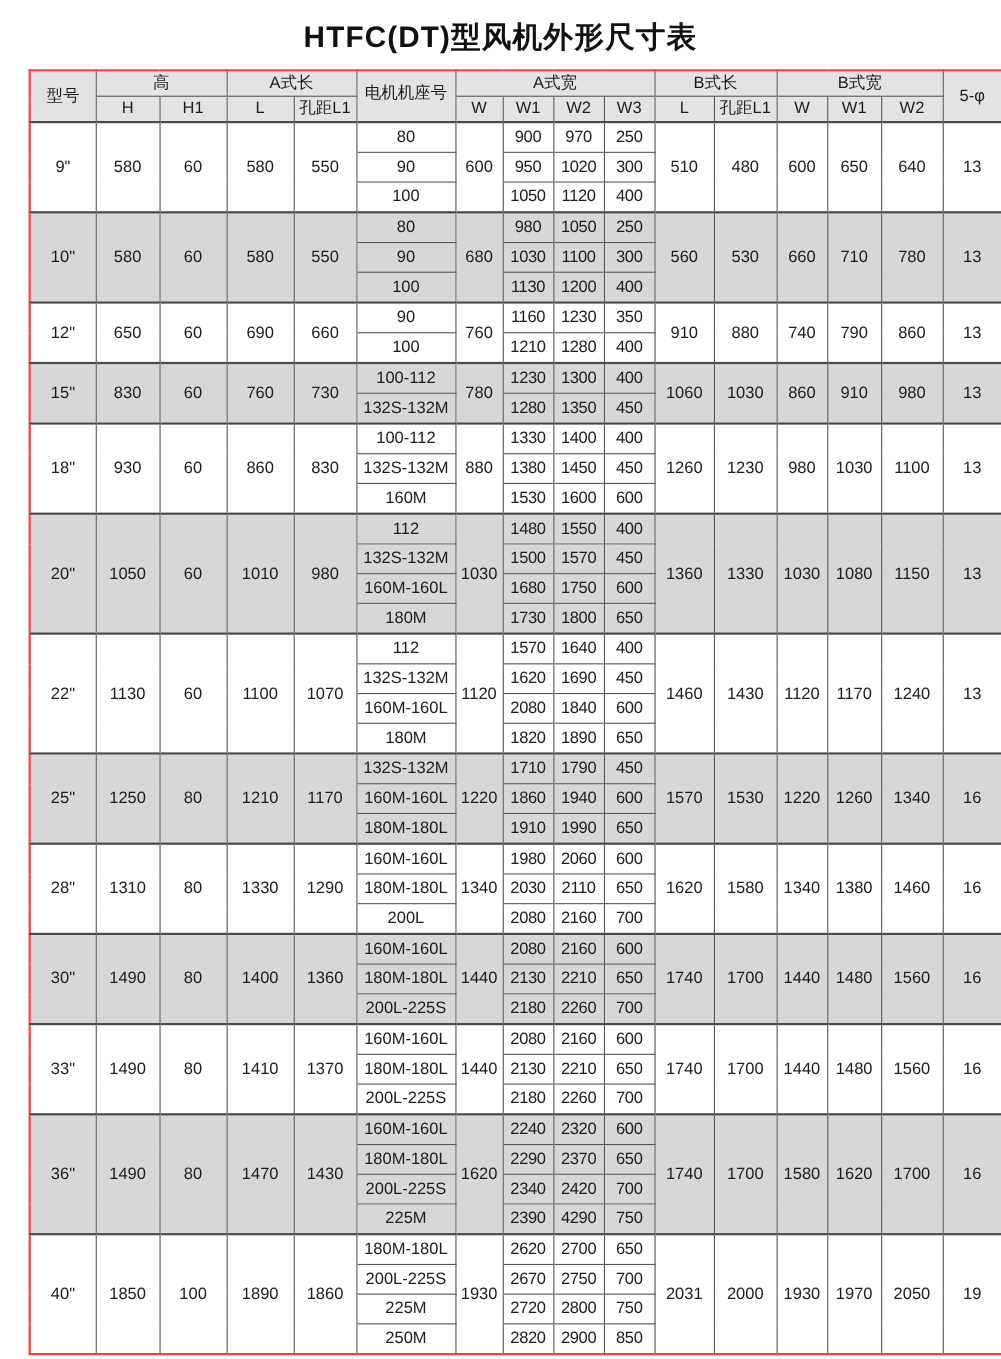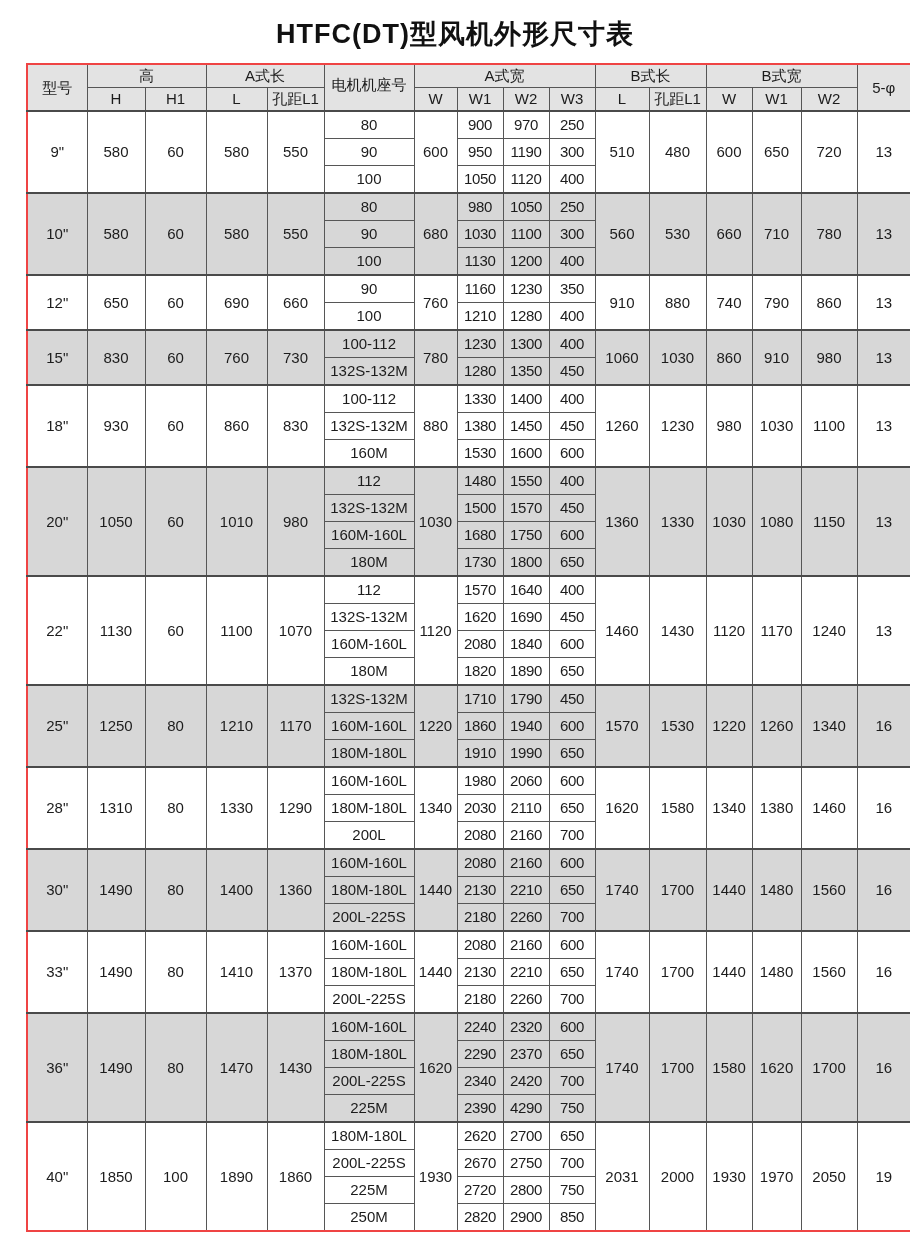--- a/index.html
+++ b/index.html
@@ -121,27 +121,27 @@
           <td rowspan="3">550</td>
           <td class="motor-cell">80</td>
           <td rowspan="3">600</td>
           <td class="w-sub">900</td>
           <td class="w-sub">970</td>
           <td class="w-sub">250</td>
           <td rowspan="3">510</td>
           <td rowspan="3">480</td>
           <td rowspan="3">600</td>
           <td rowspan="3">650</td>
-          <td rowspan="3">720</td>
+          <td rowspan="3">640</td>
           <td rowspan="3">13</td>
         </tr>
         <tr class="">
           <td class="motor-cell subline">90</td>
           <td class="w-sub subline">950</td>
-          <td class="w-sub subline">1190</td>
+          <td class="w-sub subline">1020</td>
           <td class="w-sub subline">300</td>
         </tr>
         <tr class="">
           <td class="motor-cell subline">100</td>
           <td class="w-sub subline">1050</td>
           <td class="w-sub subline">1120</td>
           <td class="w-sub subline">400</td>
         </tr>
         <tr class="shaded gstart">
           <td rowspan="3">10"</td>

